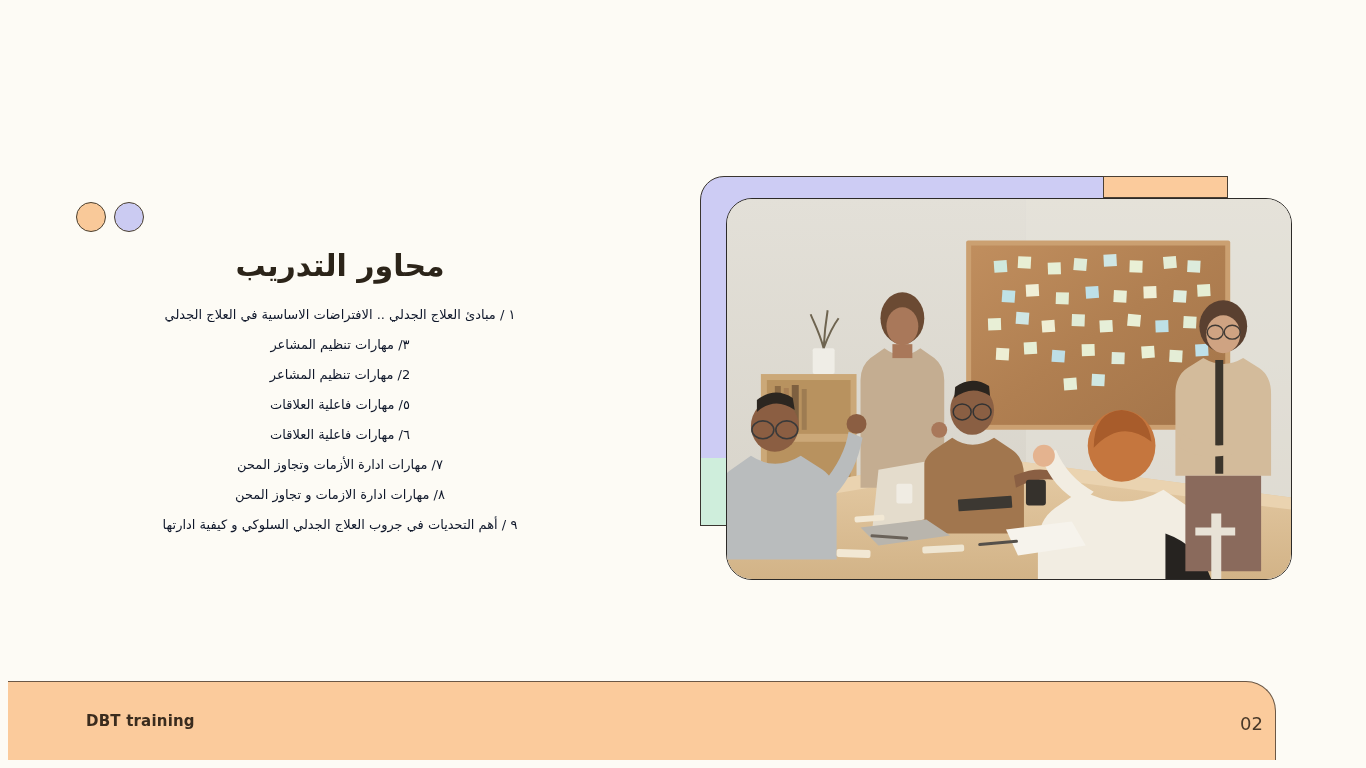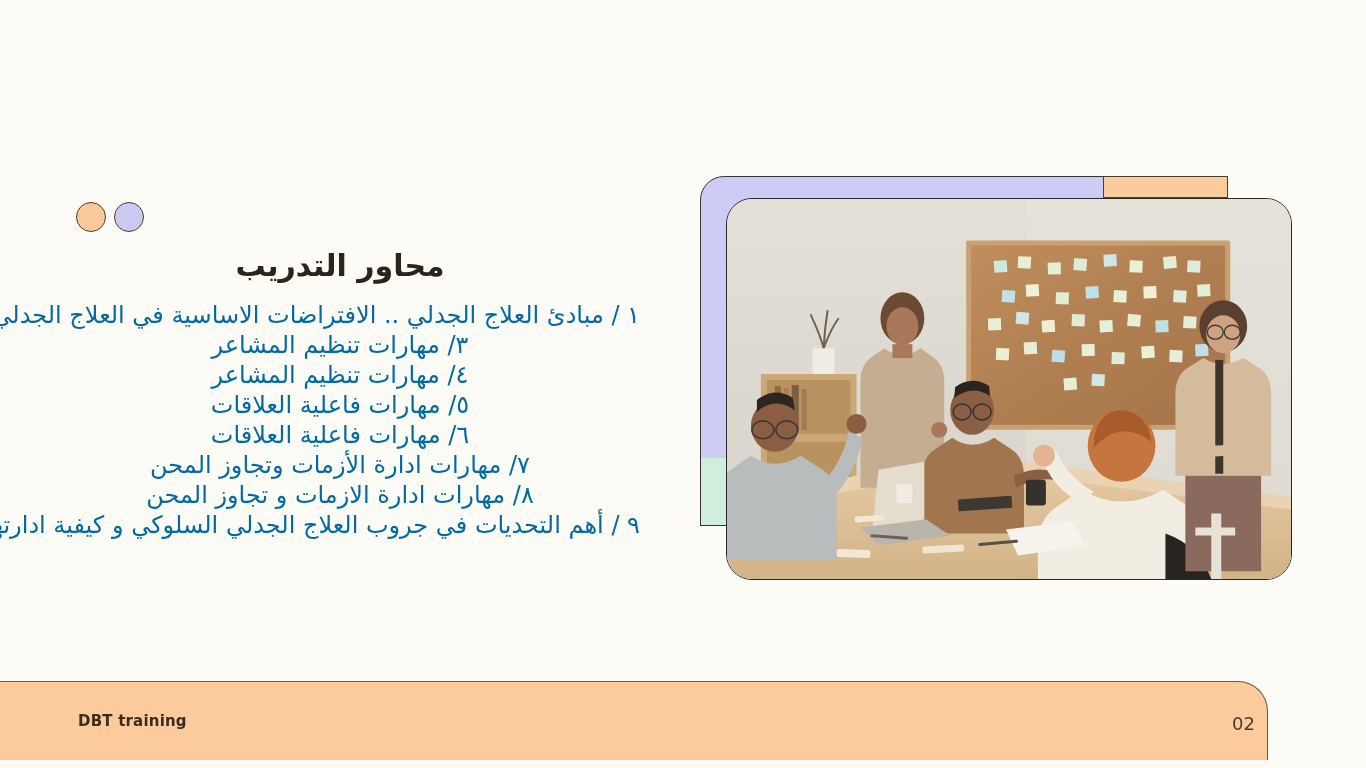--- a/index.html
+++ b/index.html
@@ -57,23 +57,23 @@
     margin: 0 0 16px 0;
     line-height: 1.2;
     font-family: "DejaVu Sans", "Liberation Sans", sans-serif;
   }
   .topic-list {
     list-style: none;
     margin: 0;
     padding: 0;
   }
   .topic-list li {
-    font-size: 24px;
+    font-size: 13px;
     line-height: 30px;
-    color: #0369a1;
+    color: #0f172a;
     font-weight: 400;
     white-space: nowrap;
     font-family: "DejaVu Sans", "Liberation Sans", sans-serif;
   }
 
   
   .photo-block {
     position: absolute;
     left: 700px;
     top: 176px;
@@ -128,21 +128,21 @@
     box-sizing: border-box;
     background: #ddd9d2;
   }
 
   
   .photo-frame svg { display: block; width: 100%; height: 100%; }
 
   
   .footer {
     position: absolute;
-    left: 0;
+    left: 8px;
     top: 681px;
     width: 1268px;
     height: 79px;
     background: #FBCB9C;
     border-top: 1.6px solid #6b5846;
     border-right: 1.6px solid #6b5846;
     border-top-right-radius: 30px;
     box-sizing: border-box;
   }
   .footer-title {
@@ -171,21 +171,21 @@
   <div class="dots">
     <span class="dot dot-peach"></span>
     <span class="dot dot-violet"></span>
   </div>
 
   <div class="text-col">
     <h1 class="title">محاور التدريب</h1>
     <ul class="topic-list">
       <li>١ / مبادئ العلاج الجدلي .. الافتراضات الاساسية في العلاج الجدلي</li>
       <li>٣/ مهارات تنظيم المشاعر</li>
-      <li>٤/ مهارات تنظيم المشاعر</li>
+      <li>2/ مهارات تنظيم المشاعر</li>
       <li>٥/ مهارات فاعلية العلاقات</li>
       <li>٦/ مهارات فاعلية العلاقات</li>
       <li>٧/ مهارات ادارة الأزمات وتجاوز المحن</li>
       <li>٨/ مهارات ادارة الازمات و تجاوز المحن</li>
       <li>٩ / أهم التحديات في جروب العلاج الجدلي السلوكي و كيفية ادارتها</li>
     </ul>
   </div>
 
   <div class="photo-block">
     <div class="back-violet"></div>

